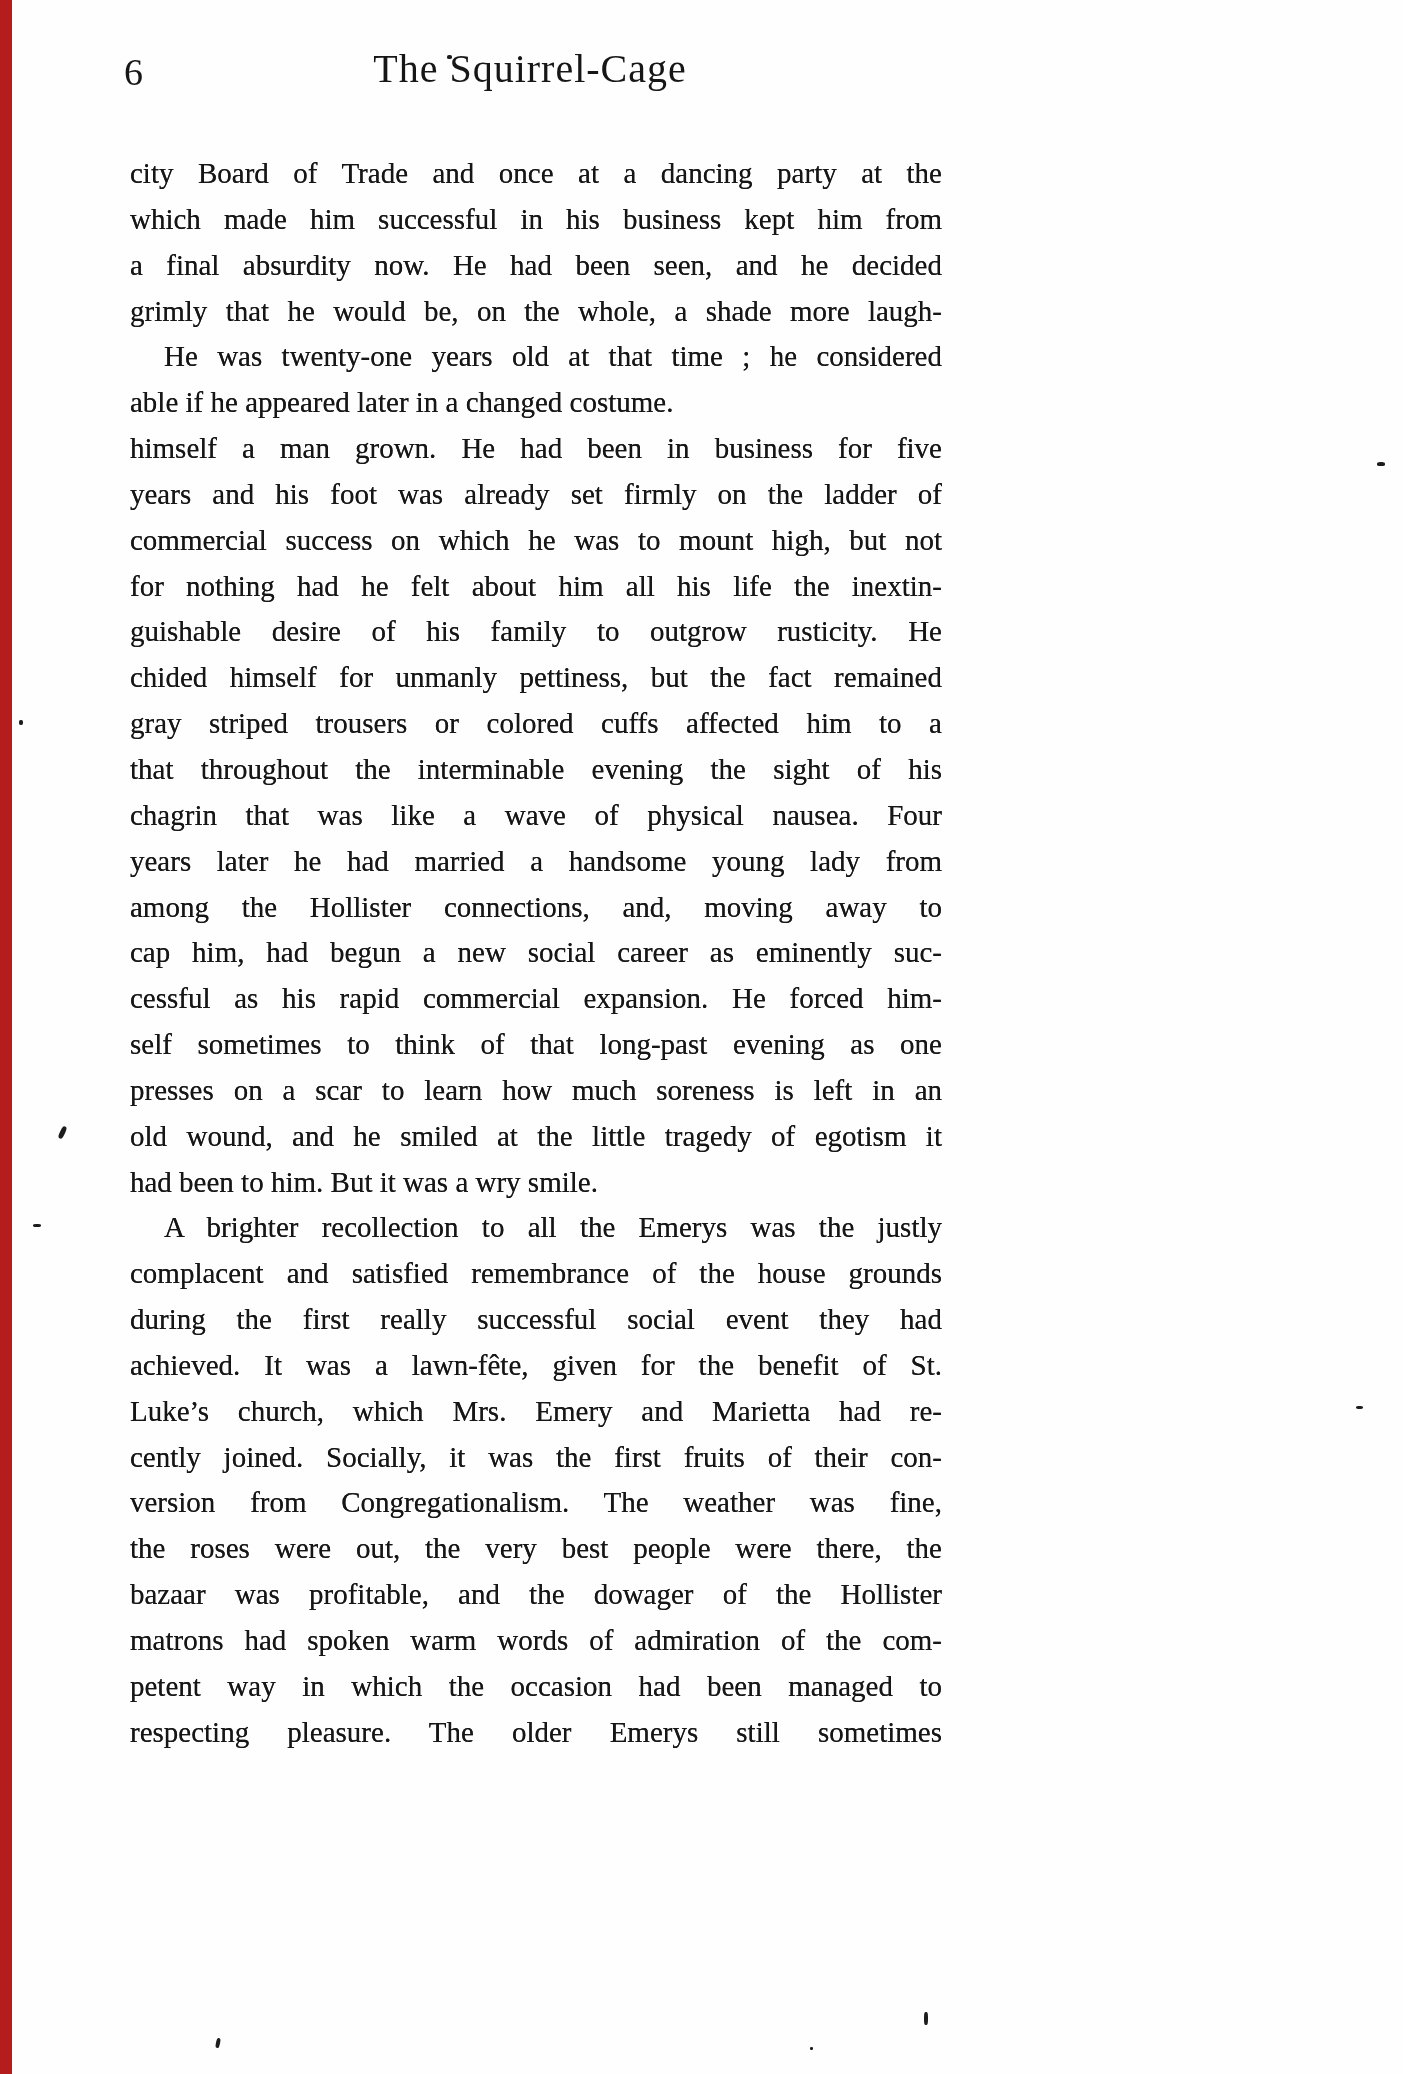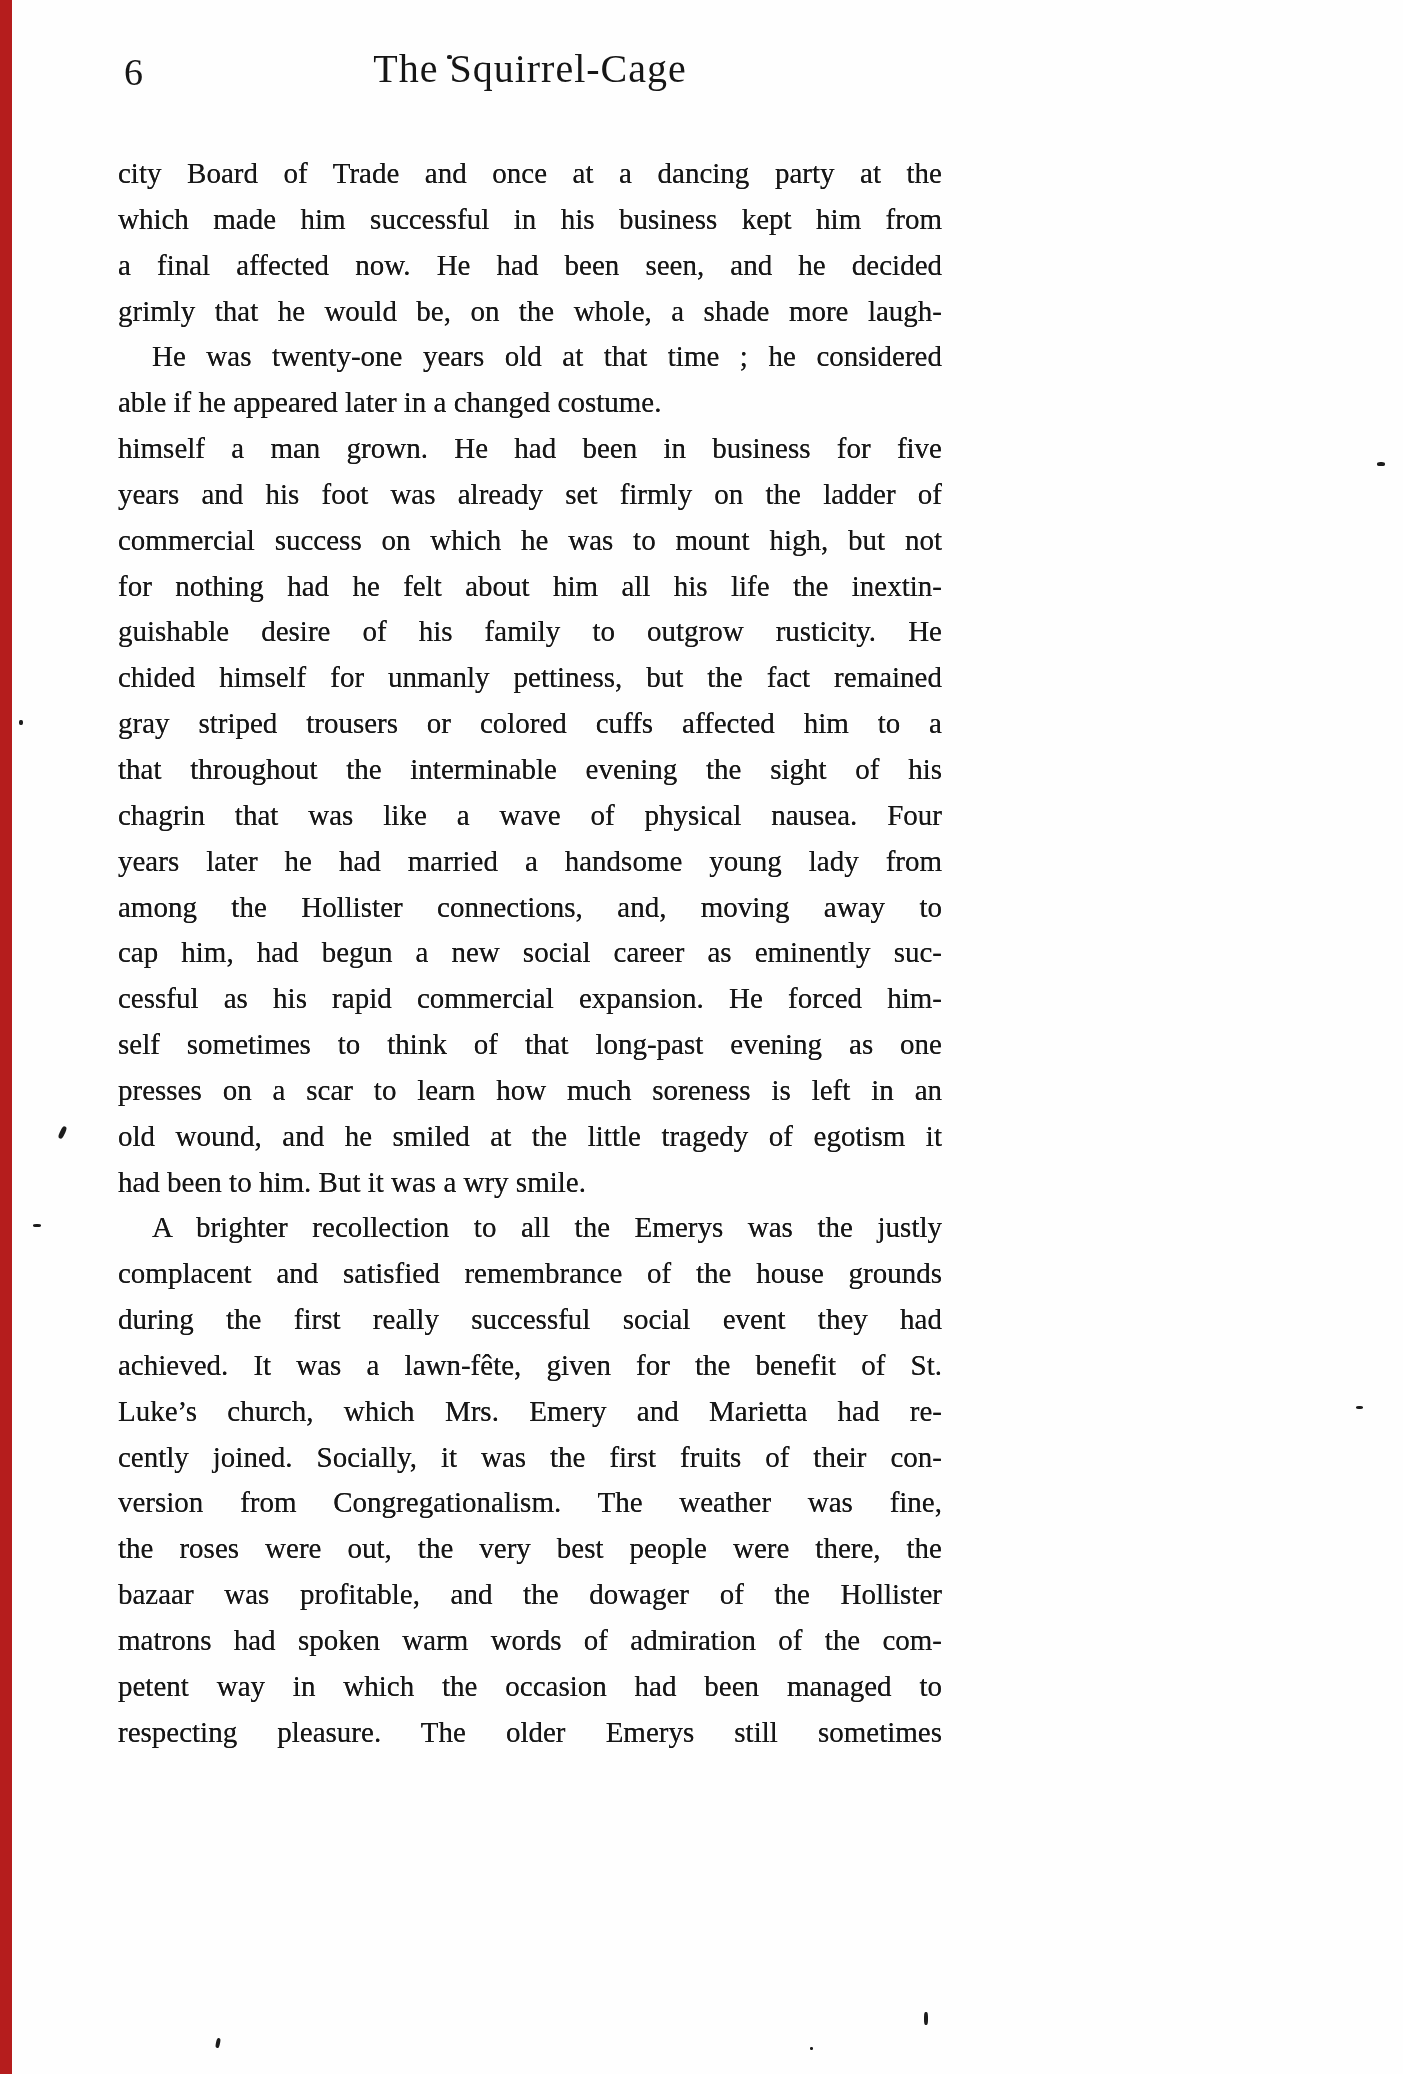--- a/index.html
+++ b/index.html
@@ -21,21 +21,21 @@
     position:absolute; left:118px; top:49px; width:824px;
     text-align:center; font-size:40px; line-height:1; letter-spacing:1px;
   }
   .text-block {
     position:absolute; left:118px; top:151px; width:824px;
     font-size:29px; line-height:45.85px;
     text-shadow:0 0 0.5px rgba(20,20,20,0.85);
   }
   .line {
     height:45.85px; overflow:hidden;
-    text-align:justify; text-align-last:justify;
+    text-align:justify; text-align-last:justify;margin-left:12px;
   }
   .line.par-end { text-align-last:left; }
   .line.indent { text-indent:34px; }
   .speck {
     position:absolute; background:#1c1c1c; border-radius:40%;
   }
 </style>
 </head>
 <body>
 
@@ -44,21 +44,21 @@
   <div class="binding-strip"></div>
 
   <div class="page-number">6</div>
 
   <div class="running-head">The Squirrel-Cage</div>
 
   <div class="text-block">
 
   <div class="line">city Board of Trade and once at a dancing party at the</div>
       <div class="line">which made him successful in his business kept him from</div>
-      <div class="line">a final affected now.  He had been seen, and he decided</div>
+      <div class="line">a final absurdity now.  He had been seen, and he decided</div>
       <div class="line">grimly that he would be, on the whole, a shade more laugh-</div>
       <div class="line indent">He was twenty-one years old at that time ; he considered</div>
       <div class="line par-end">able if he appeared later in a changed costume.</div>
       <div class="line">himself a man grown.  He had been in business for five</div>
       <div class="line">years and his foot was already set firmly on the ladder of</div>
       <div class="line">commercial success on which he was to mount high, but not</div>
       <div class="line">for nothing had he felt about him all his life the inextin-</div>
       <div class="line">guishable desire of his family to outgrow rusticity.  He</div>
       <div class="line">chided himself for unmanly pettiness, but the fact remained</div>
       <div class="line">gray striped trousers or colored cuffs affected him to a</div>

